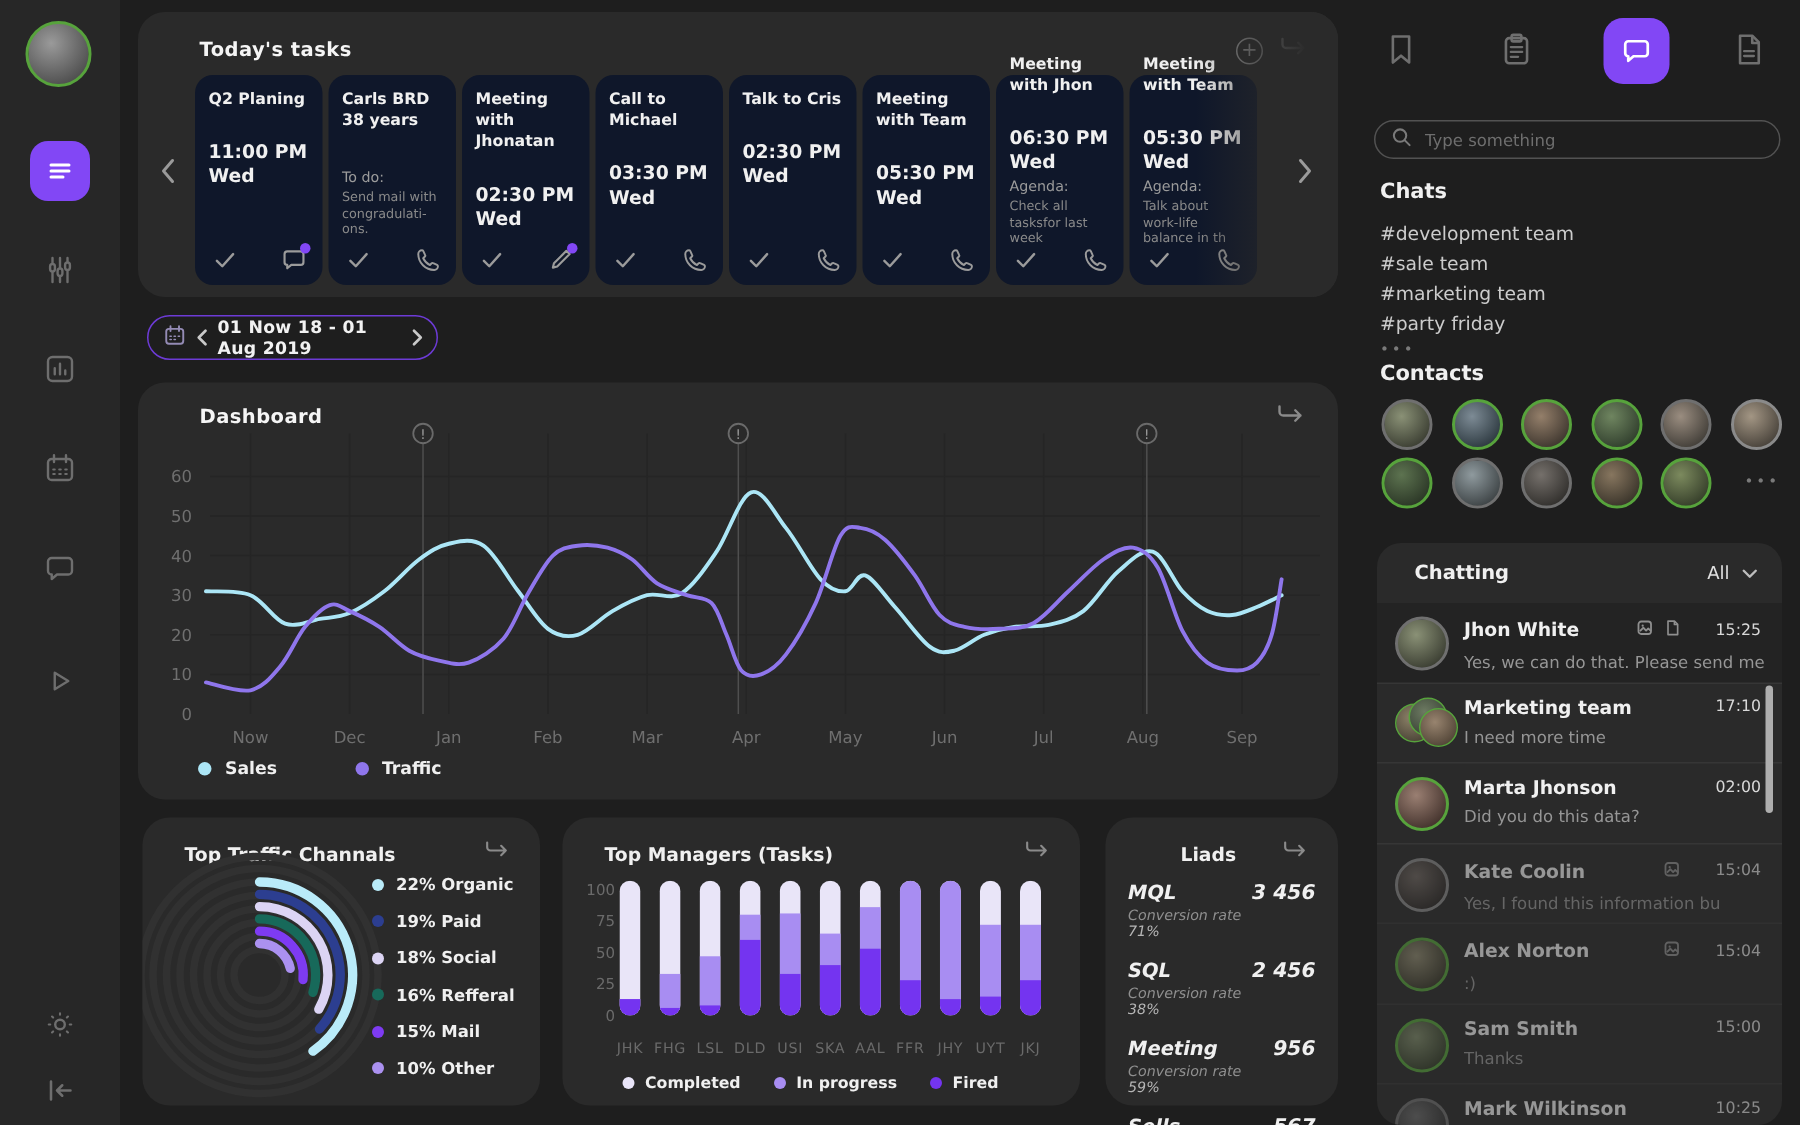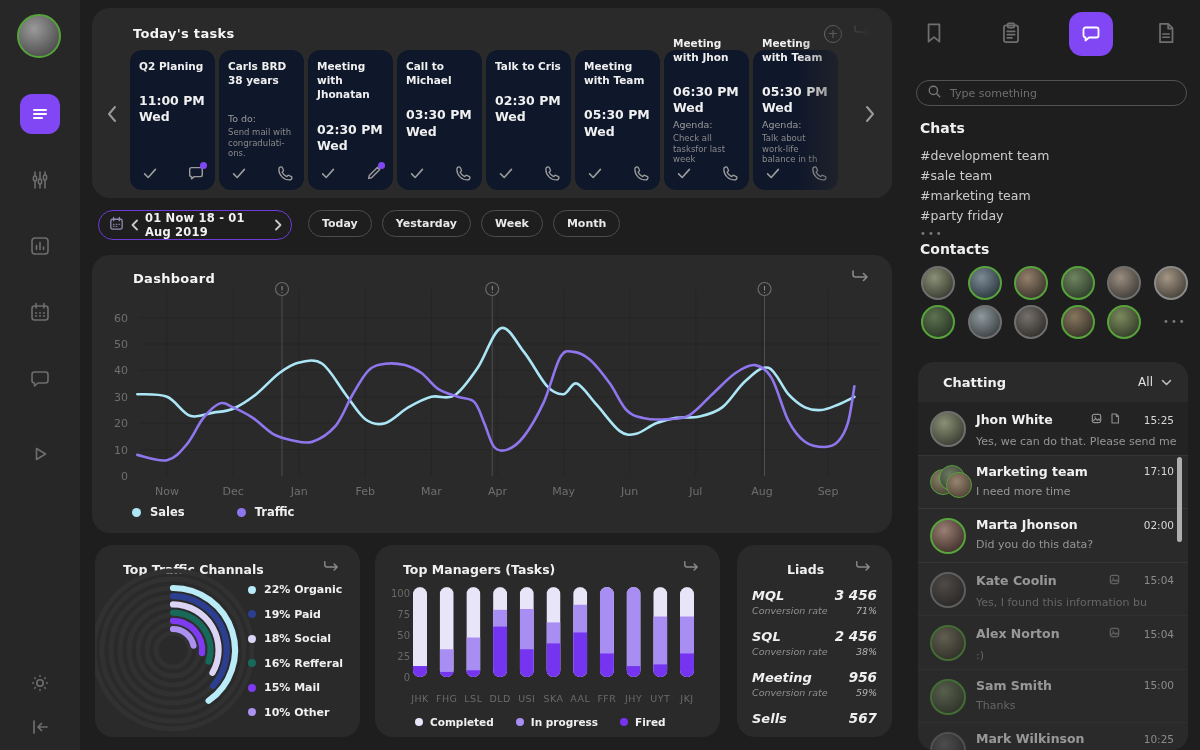--- a/index.html
+++ b/index.html
@@ -73,21 +73,21 @@
   .bar-legend { position:absolute; left:40px; bottom:9px; display:flex; gap:22px; }
   .bar-legend .leg-item { font-size:10.5px; gap:7px; }
   .bar-legend .leg-dot { width:8px; height:8px; }
 
   .liads-panel .bp-title { left:50px; }
   .liads-rows { position:absolute; left:15px; right:15px; top:42px; }
   .liads-row { margin-bottom:12px;font-style:italic; }
   .liads-main { display:flex; justify-content:space-between; align-items:baseline; }
   .liads-label { font-size:13px; font-weight:bold; }
   .liads-value { font-size:13.5px; font-weight:bold; }
-  .liads-sub { display:flex; justify-content:space-between; margin-top:2px; }
+  .liads-sub { display:flex; justify-content:space-between; margin-top:2px;flex-direction:column; }
   .liads-sub-label { font-size:9.5px; color:#8f8f8f; }
   .liads-rate { font-size:9.5px; color:#b5b5b5; }
 
   
   .rsb { position:absolute; left:905px; top:0; width:295px; height:750px; }
   .rsb-icons { position:absolute; left:0; top:12px; width:295px; height:44px; }
   .rsb-ic { position:absolute; top:7px; width:30px; height:30px; color:#6f6f6f; cursor:pointer; }
   .rsb-ic-active { position:absolute; top:0; width:44px; height:44px; background:#8247f5; border-radius:13px;
     display:flex; align-items:center; justify-content:center; color:#fff; cursor:pointer; }
   .search { position:absolute; left:11px; top:80px; width:271px; height:26px; border:1.5px solid #525252;
@@ -415,27 +415,20 @@
               <path d="M6 1.5L1.5 6 6 10.5"></path>
             </svg>
         </span>
         <span class="date-range">01 Now 18 - 01 Aug 2019</span>
         <span class="pill-chev">
           <svg width="8" height="12" viewBox="0 0 8 12" fill="none" stroke="currentColor" stroke-width="1.8" stroke-linecap="round" stroke-linejoin="round">
               <path d="M2 1.5L6.5 6 2 10.5"></path>
             </svg>
         </span>
       </div>
-      <div class="range-buttons">
-
-      <button class="range-btn">Today</button>
-          <button class="range-btn">Yestarday</button>
-          <button class="range-btn">Week</button>
-          <button class="range-btn">Month</button>
-        </div>
     </div>
 
     <section class="panel dash-panel">
       <div class="panel-title">Dashboard</div>
       <span class="arrow-ic">
         <svg width="20" height="18" viewBox="0 0 20 18" fill="none" stroke="currentColor" stroke-width="1.6" stroke-linecap="round" stroke-linejoin="round">
             <path d="M3 3v3.5A2.5 2.5 0 0 0 5.5 9H17M13.5 5.5L17 9l-3.5 3.5"></path>
           </svg>
       </span>
       <svg id="line-chart" width="800" height="222">

